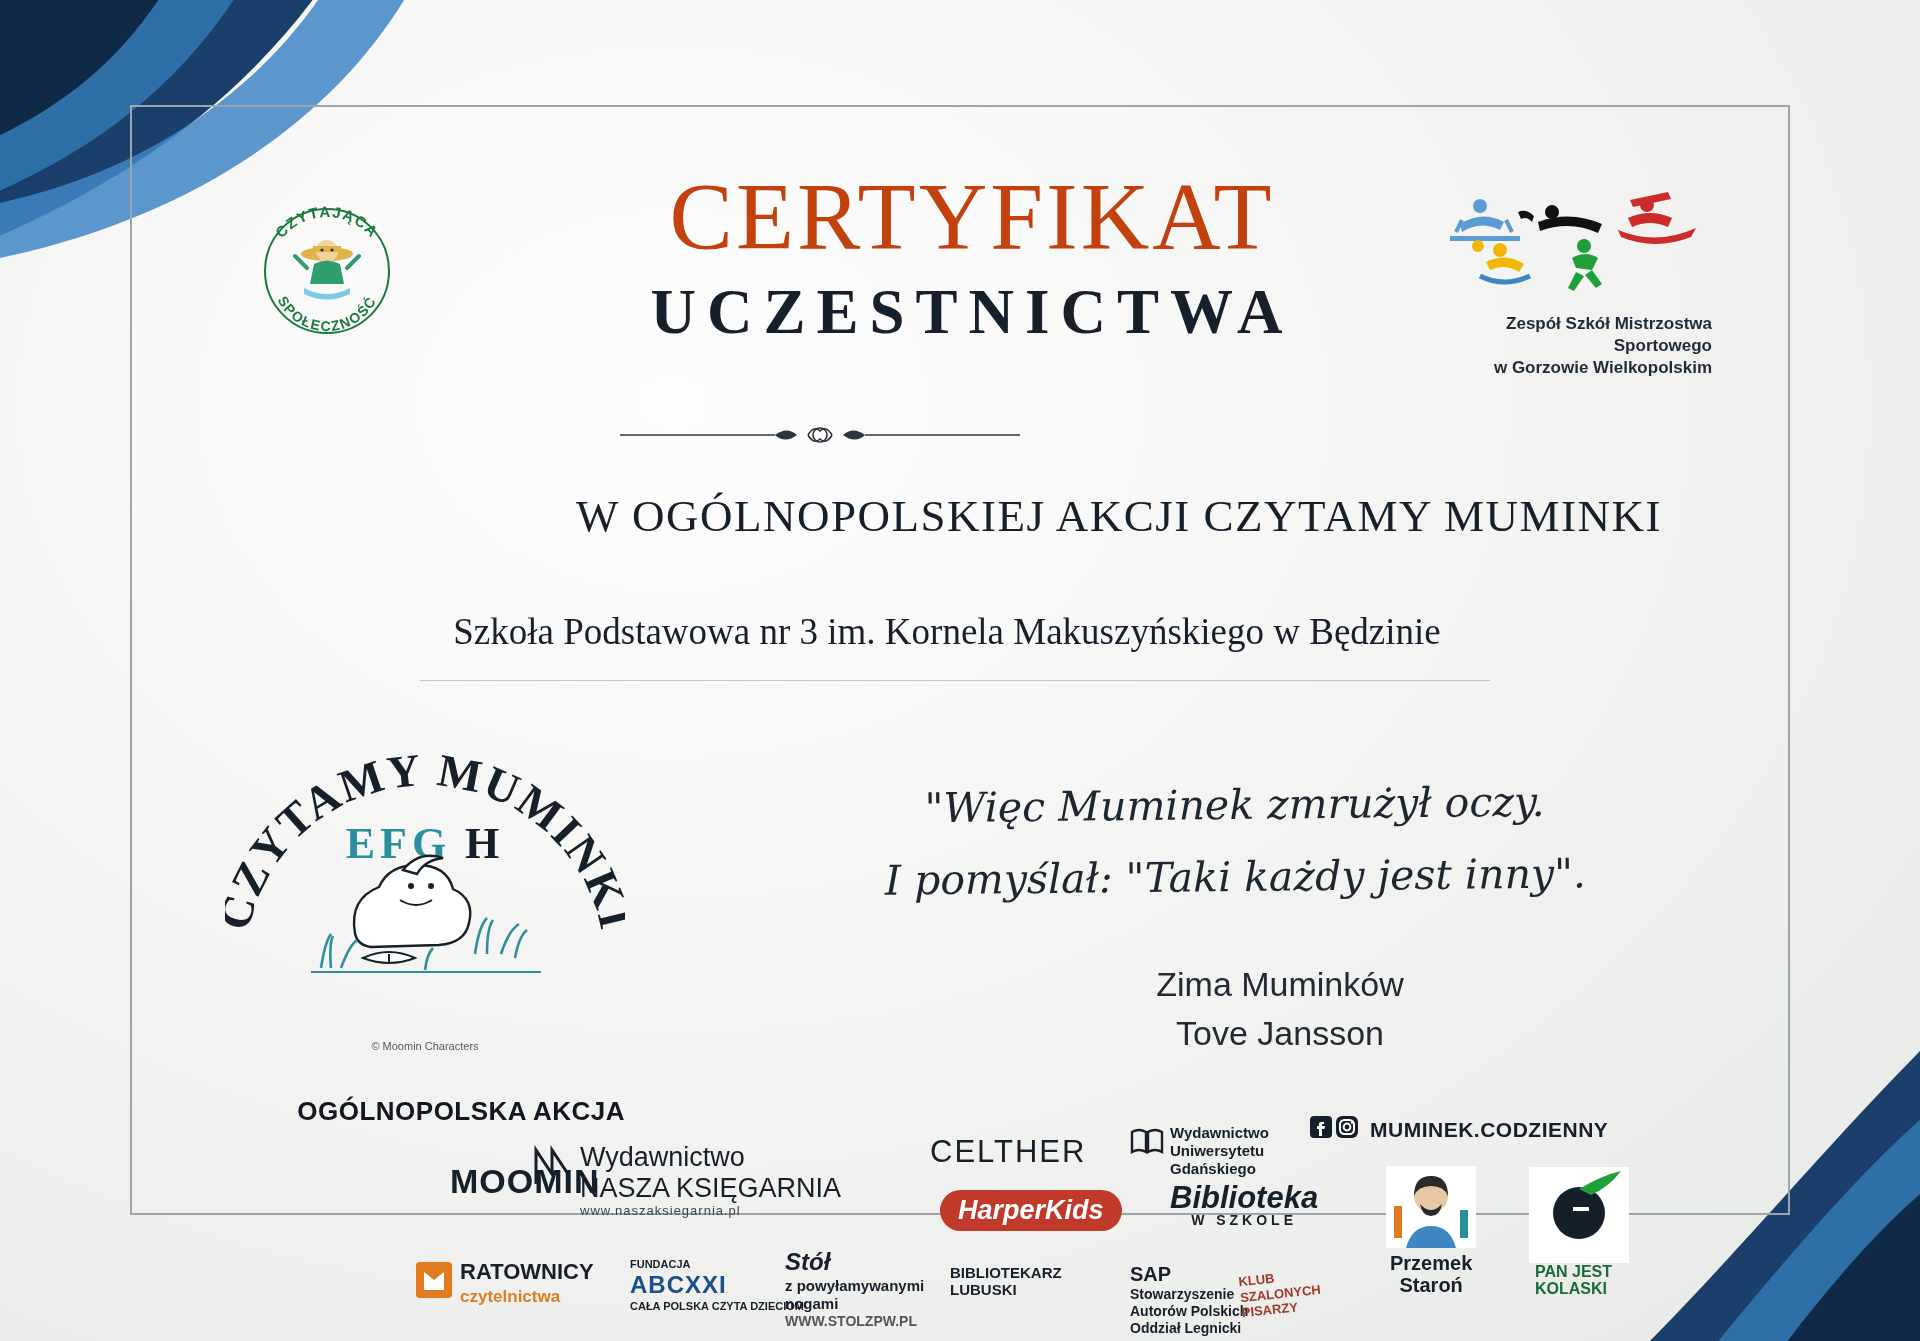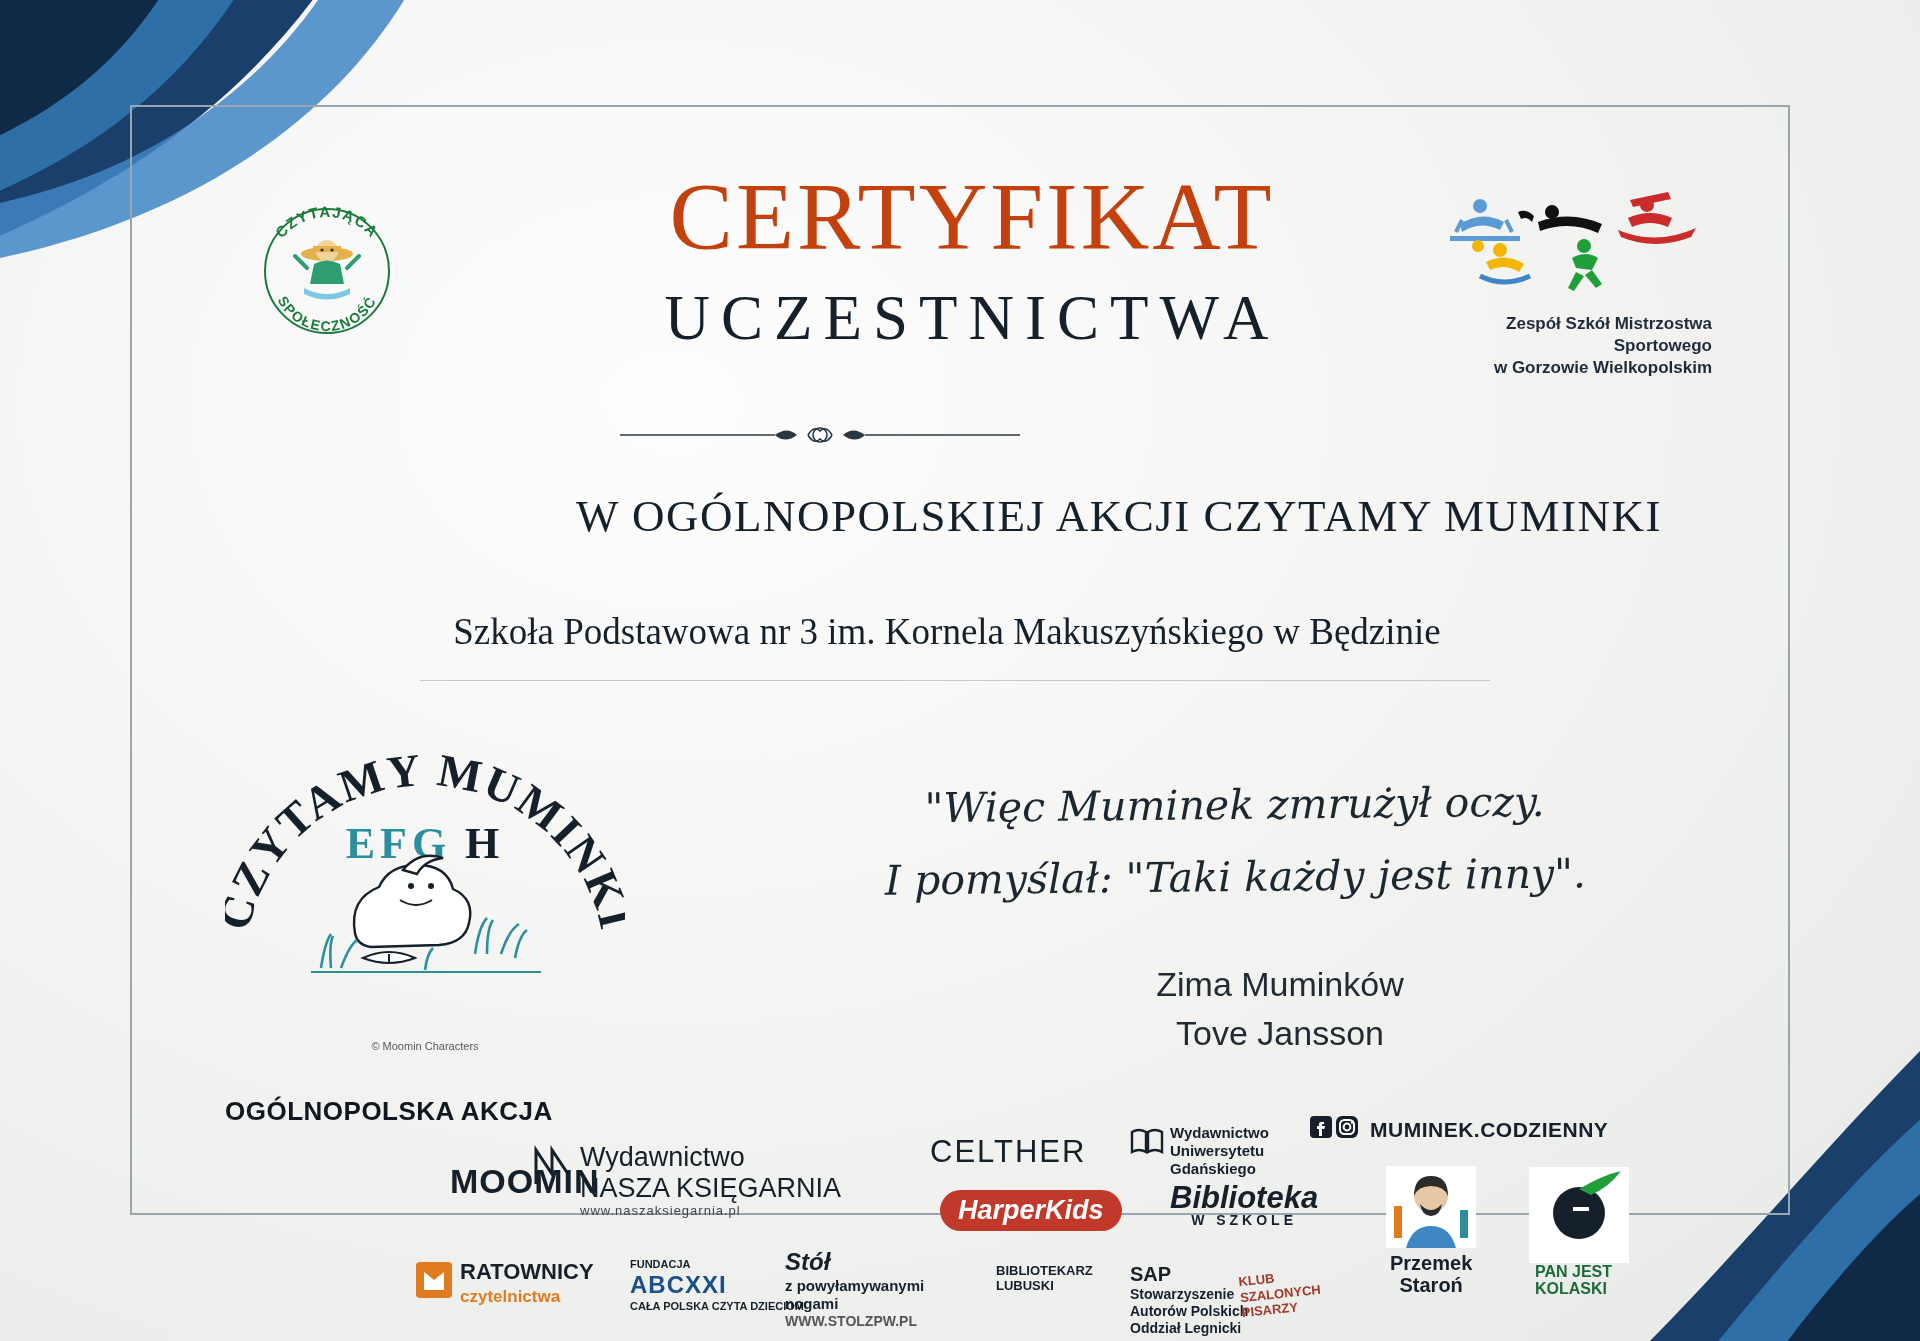--- a/index.html
+++ b/index.html
@@ -95,22 +95,23 @@
     letter-spacing: 3px;
     color: #c2410c;
     line-height: 1.05;
     white-space: nowrap;
   }
   .title-sub {
     font-family: "Liberation Serif", serif;
     font-size: 63px;
     letter-spacing: 11px;
     color: #16202b;
-    margin-top: 14px;
+    margin-top: 8px;
     white-space: nowrap;
+    font-weight: bold;
   }
 
   .sport-logo {
     position: absolute;
     right: 0px;
     top: 20px;
     width: 300px;
     text-align: right;
   }
   .sport-caption {
@@ -181,21 +182,21 @@
     text-align: center;
     font-family: "Liberation Sans", sans-serif;
     font-size: 11px;
     color: #555b5e;
   }
   .moomin-akcja {
     position: absolute;
     left: 225px;
     top: 1096px;
     width: 400px;
-    text-align: left;
+    text-align: right;
     font-family: "Liberation Sans", sans-serif;
     font-size: 26px;
     font-weight: 700;
     letter-spacing: 0.5px;
     color: #11181f;
   }
 
   
   .quote {
     position: absolute;
@@ -249,21 +250,21 @@
   .sp-biblio .bs-sub { font-size: 14px; font-style: normal; letter-spacing: 4px; font-weight: 700; display:block; text-align:center;}
   .sp-muminek  { left: 940px; top: 6px;   font-size: 21px; font-weight: 700; letter-spacing: 0.5px; }
   .sp-przemek  { left: 960px; top: 140px; font-size: 20px; font-weight: 700; line-height: 1.1; text-align:center; }
   .sp-toten    { left: 1105px;top: 135px; font-size: 16px; font-weight: 700; color: #1b6b3a; line-height: 1.05; }
 
   .sp-ratow    { left: 30px;  top: 148px; font-size: 22px; font-weight: 700; line-height: 1.05; }
   .sp-ratow .rt-sub { font-size: 17px; color: #e07b20; font-weight: 700; }
   .sp-abc      { left: 200px; top: 146px; font-size: 11px; font-weight: 700; line-height: 1.2; }
   .sp-abc .abc-big { font-size: 24px; color: #1a4f8a; letter-spacing: 1px; }
   .sp-stol     { left: 355px; top: 136px; font-size: 15px; font-weight: 700; line-height: 1.2; }
-  .sp-bibl     { left: 520px; top: 152px; font-size: 13px; font-weight: 700; line-height: 1.15; margin-left: 46px; }
+  .sp-bibl     { left: 520px; top: 152px; font-size: 15px; font-weight: 700; line-height: 1.15; }
   .sp-sap      { left: 700px; top: 150px; font-size: 14px; font-weight: 700; line-height: 1.2; }
   .sp-klub     { left: 810px; top: 158px; font-size: 13px; font-weight: 700; color: #a23b2b; line-height: 1.2; transform: rotate(-6deg); }
 
   
   .tiny { font-size: 14px; }
 </style>
 </head>
 <body>
 
 <div id="page">

